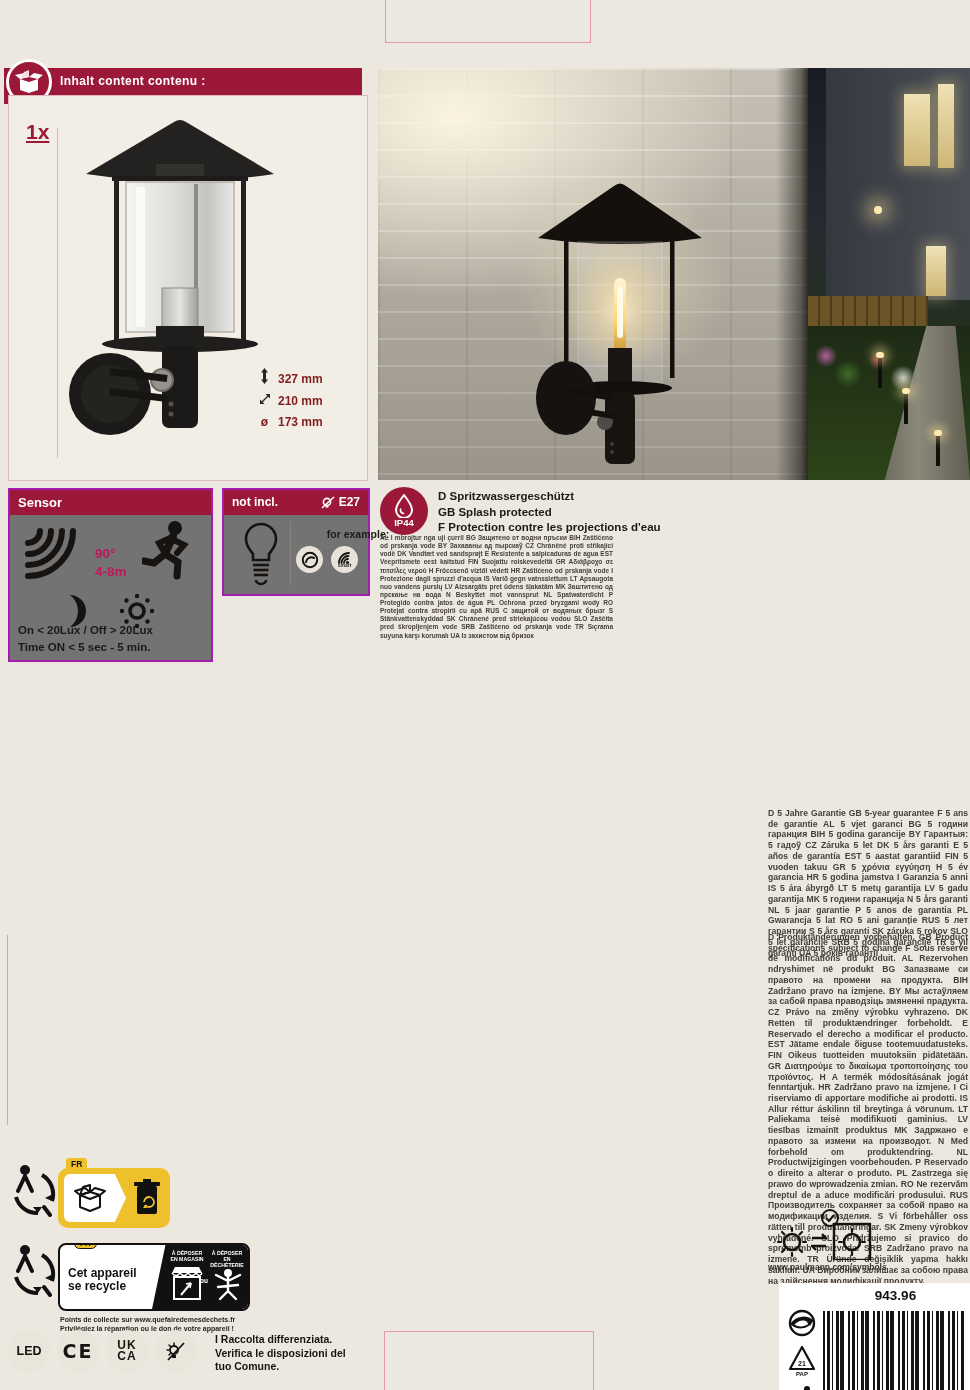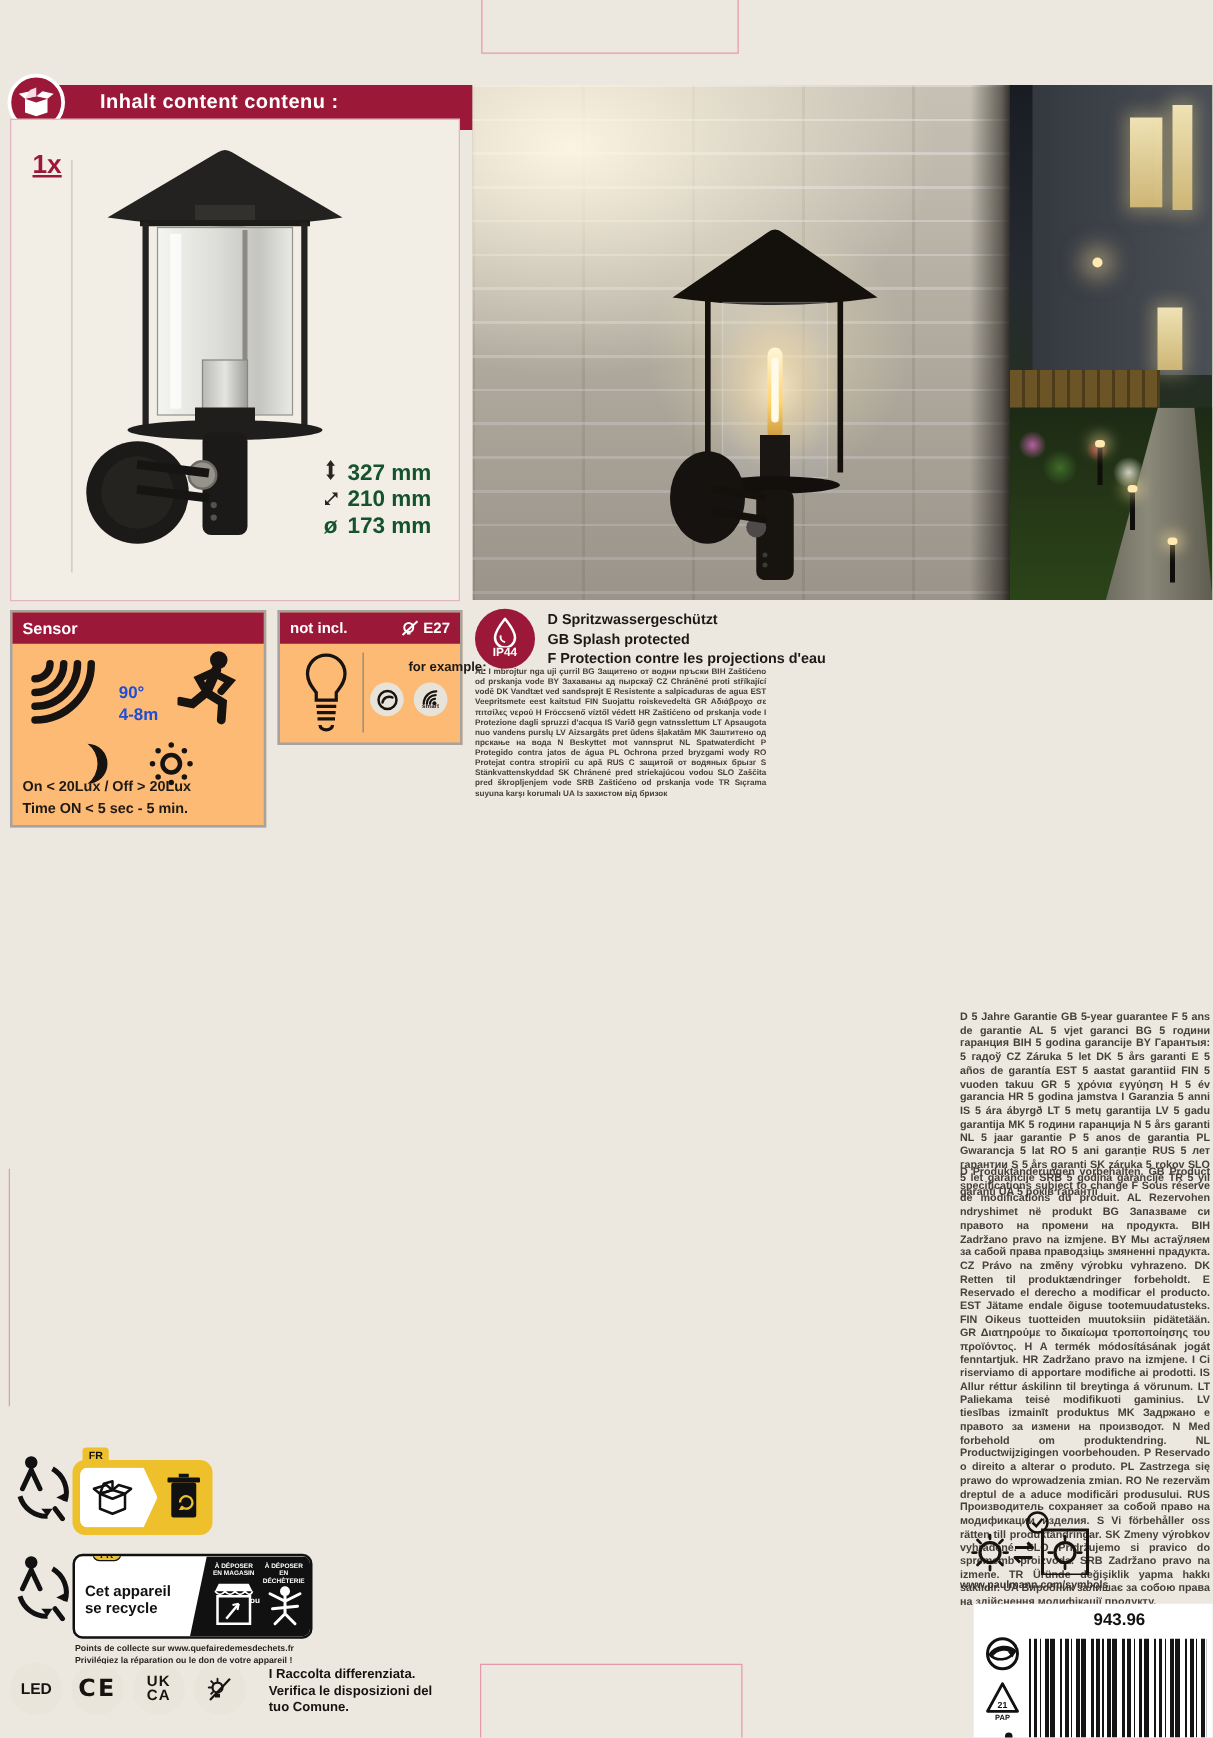--- a/index.html
+++ b/index.html
@@ -7,28 +7,28 @@
        font-family:"Liberation Sans",sans-serif;color:#241f1b;overflow:hidden;}
   .abs{position:absolute;}
 
   
   .crop{border:1px solid #e59aab;background:transparent;}
   .crop-top{left:385px;top:-3px;width:204px;height:44px;}
   .crop-bottom{left:384px;top:1331px;width:208px;height:70px;}
   .crop-left-line{left:7px;top:935px;width:1px;height:190px;background:#e59aab;border:none;}
 
   
-  .banner{left:24px;top:68px;width:358px;height:36px;background:#9c1838;color:#fff;
-          font-weight:bold;font-size:16px;line-height:27px;padding-left:56px;box-sizing:border-box;letter-spacing:.4px;}
+  .banner{left:4px;top:68px;width:358px;height:36px;background:#9c1838;color:#fff;
+          font-weight:bold;font-size:12px;line-height:27px;padding-left:56px;box-sizing:border-box;letter-spacing:.4px;}
   .box-circle{left:6px;top:59px;width:46px;height:46px;border-radius:50%;background:#9c1838;
               border:3px solid #fff;box-sizing:border-box;display:flex;align-items:center;justify-content:center;}
   .content-box{left:8px;top:95px;width:360px;height:386px;background:#f2eee5;border:1px solid #e0b7c0;box-sizing:border-box;}
   .qty{left:26px;top:120px;font-size:21px;font-weight:bold;color:#9c1838;text-decoration:underline;}
   .vdivider{left:57px;top:128px;width:1px;height:330px;background:#c9c4b9;}
-  .dims{left:258px;top:368px;font-size:18px;font-weight:bold;color:#14532d;line-height:21px;}
+  .dims{left:258px;top:368px;font-size:12px;font-weight:bold;color:#7f1d1d;line-height:21px;}
   .dims .row{display:flex;align-items:center;gap:7px;}
   .dim-ico{width:13px;display:inline-block;text-align:center;}
 
   
   .photo{left:378px;top:68px;width:592px;height:412px;overflow:hidden;background:#d9d5c9;}
   .bricks{position:absolute;left:0;top:0;width:430px;height:412px;
     background-color:#d6d2c5;
     background-image:
       radial-gradient(ellipse 420px 260px at 18% 12%, rgba(255,247,228,.95), rgba(255,247,228,0) 70%),
       linear-gradient(180deg, rgba(125,115,102,.18) 0%, rgba(70,62,55,.42) 100%),
@@ -59,25 +59,25 @@
   .path{position:absolute;left:58px;top:258px;width:104px;height:154px;
     background:linear-gradient(90deg,#5f5d50,#8b897a 50%,#5f5d50);
     clip-path:polygon(58% 0,86% 0,100% 100%,18% 100%);}
   .bollard{position:absolute;width:4px;height:34px;background:#0f0e0b;}
   .bollard::after{content:"";position:absolute;left:-2px;top:-2px;width:8px;height:6px;border-radius:3px;
     background:#ffe9b0;box-shadow:0 0 10px 5px rgba(255,230,160,.45);}
   .photo-glow{position:absolute;left:0;top:0;width:592px;height:412px;pointer-events:none;
     background:radial-gradient(circle 150px at 245px 215px, rgba(255,236,190,.45), rgba(255,236,190,0) 70%);}
 
   
-  .rbox{border:2px solid #a3a3a3;background:#fdba74;box-sizing:border-box;}
+  .rbox{border:2px solid #a21caf;background:#737373;box-sizing:border-box;}
   .rbox-head{background:#9c1838;color:#fff;font-weight:bold;font-size:13px;height:25px;line-height:25px;
     padding:0 8px;display:flex;justify-content:space-between;align-items:center;}
   .sensor-box{left:8px;top:488px;width:205px;height:174px;}
-  .sensor-angle{left:95px;top:545px;font-size:13.5px;font-weight:bold;line-height:18px;color:#1d4ed8;}
+  .sensor-angle{left:95px;top:545px;font-size:13.5px;font-weight:bold;line-height:18px;color:#be185d;}
   .sensor-text{left:18px;top:622px;font-size:11.5px;font-weight:bold;line-height:17px;color:#1d1915;}
   .notincl-box{left:222px;top:488px;width:148px;height:108px;}
   .notincl-divider{left:288px;top:522px;width:1px;height:64px;background:#8a847c;}
   .forexample{left:292px;top:528px;width:76px;text-align:center;font-size:10.5px;font-weight:bold;color:#1d1915;padding-left:28px;}
   .ex-circle{width:27px;height:27px;border-radius:50%;background:#e7e3d8;display:inline-flex;
     align-items:center;justify-content:center;flex-direction:column;}
   .smart-lbl{font-size:5px;font-weight:bold;margin-top:-3px;}
 
   
   .ip44-badge{left:380px;top:487px;width:48px;height:48px;border-radius:50%;background:#9c1838;

